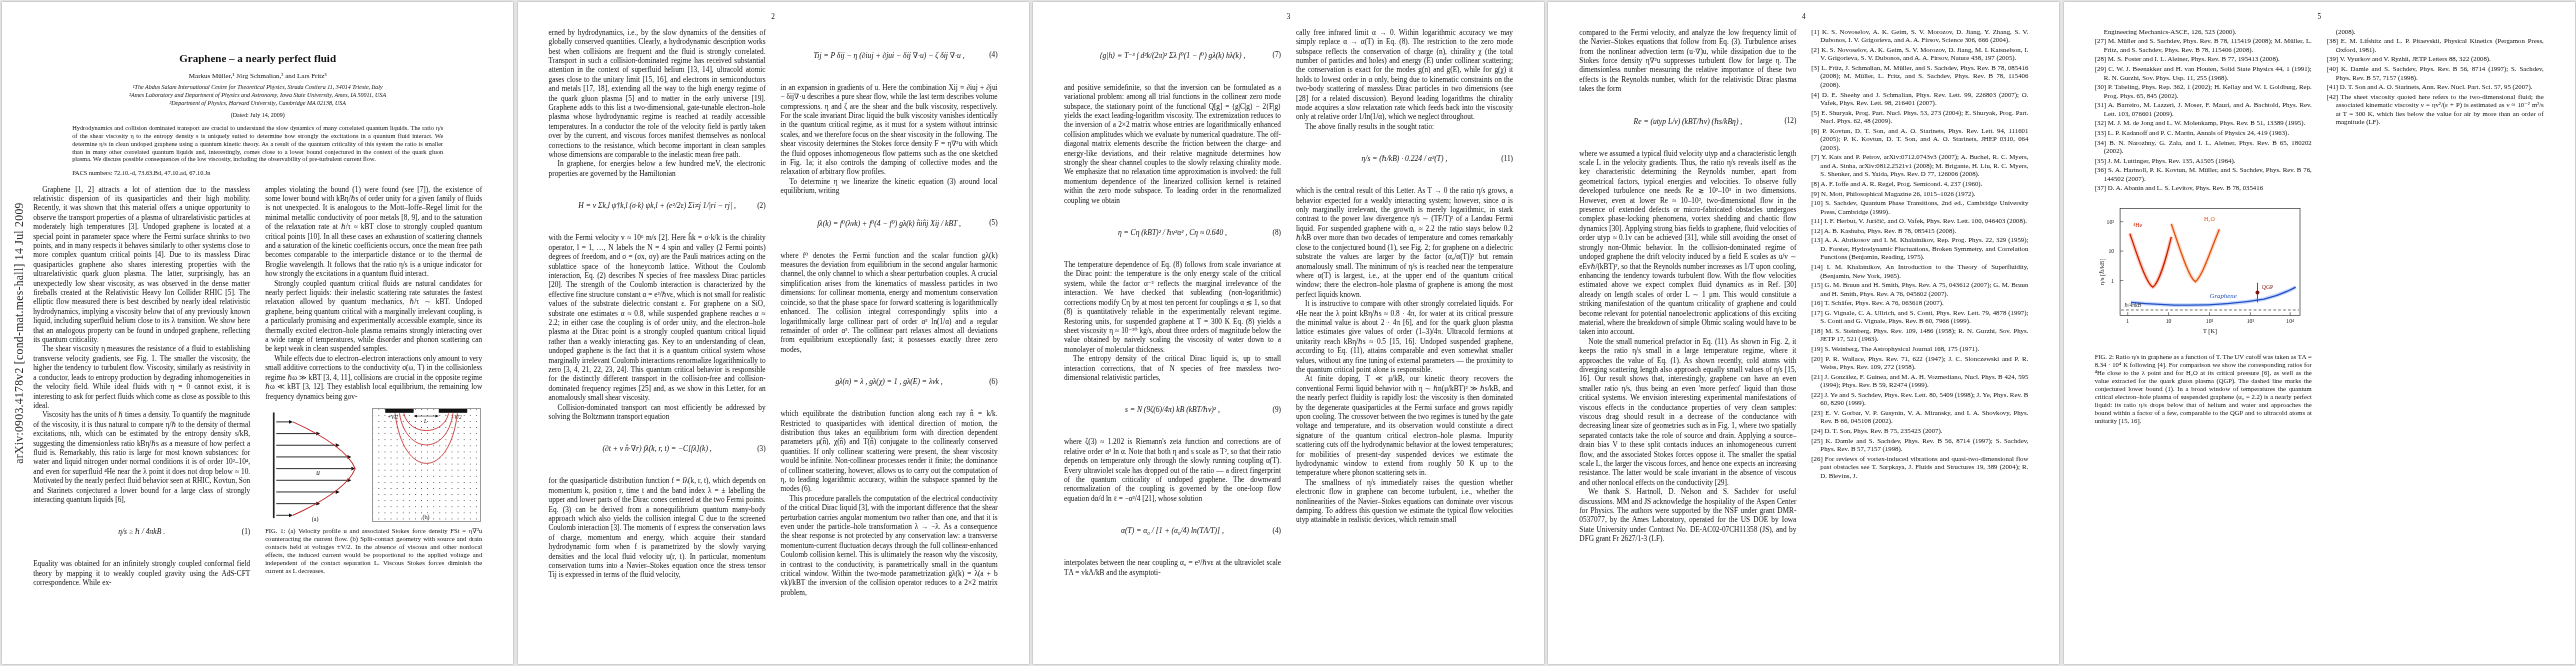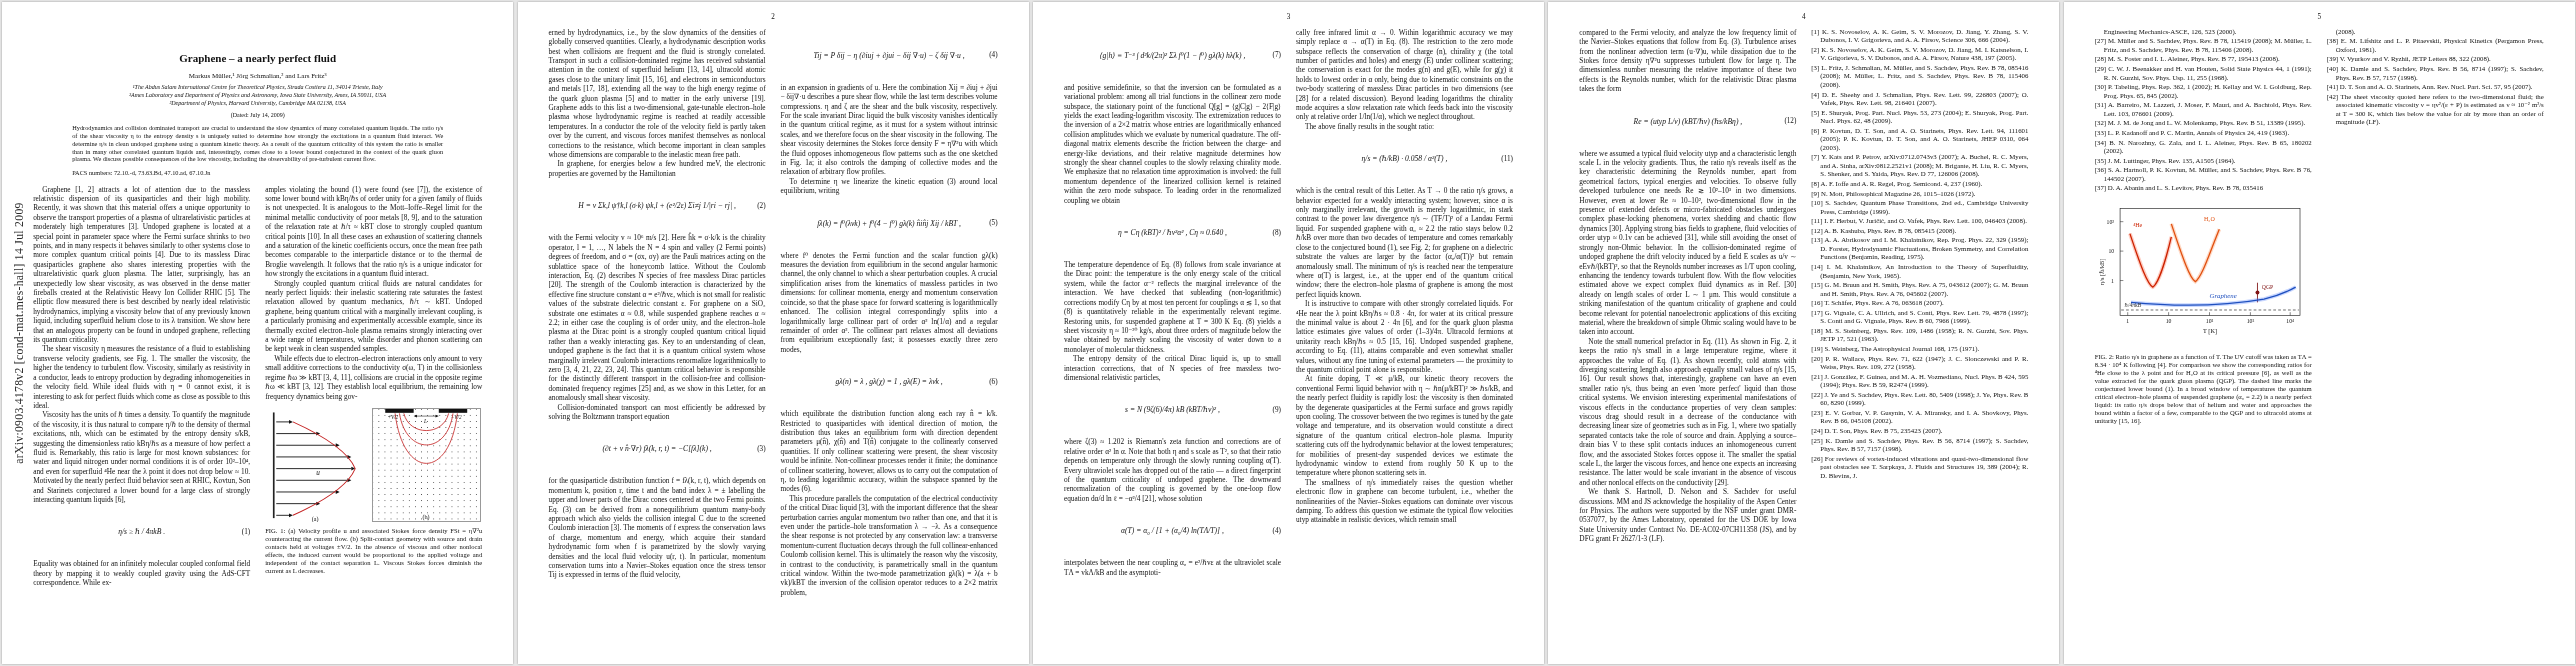--- a/index.html
+++ b/index.html
@@ -50,21 +50,21 @@
       <div class="dated">(Dated: July 14, 2009)</div>
       <div class="abstract">Hydrodynamics and collision dominated transport are crucial to understand the slow dynamics of many correlated quantum liquids. The ratio η/s of the shear viscosity η to the entropy density s is uniquely suited to determine how strongly the excitations in a quantum fluid interact. We determine η/s in clean undoped graphene using a quantum kinetic theory. As a result of the quantum criticality of this system the ratio is smaller than in many other correlated quantum liquids and, interestingly, comes close to a lower bound conjectured in the context of the quark gluon plasma. We discuss possible consequences of the low viscosity, including the observability of pre-turbulent current flow.</div>
       <div class="pacs">PACS numbers: 72.10.-d, 73.63.Bd, 47.10.ad, 67.10.Jn</div>
     </div>
     <div class="cols">
       <div class="col">
           <p class="p">Graphene [1, 2] attracts a lot of attention due to the massless relativistic dispersion of its quasiparticles and their high mobility. Recently, it was shown that this material offers a unique opportunity to observe the transport properties of a plasma of ultrarelativistic particles at moderately high temperatures [3]. Undoped graphene is located at a special point in parameter space where the Fermi surface shrinks to two points, and in many respects it behaves similarly to other systems close to more complex quantum critical points [4]. Due to its massless Dirac quasiparticles graphene also shares interesting properties with the ultrarelativistic quark gluon plasma. The latter, surprisingly, has an unexpectedly low shear viscosity, as was observed in the dense matter fireballs created at the Relativistic Heavy Ion Collider RHIC [5]. The elliptic flow measured there is best described by nearly ideal relativistic hydrodynamics, implying a viscosity below that of any previously known liquid, including superfluid helium close to its λ transition. We show here that an analogous property can be found in undoped graphene, reflecting its quantum criticality.</p>
           <p class="p">The shear viscosity η measures the resistance of a fluid to establishing transverse velocity gradients, see Fig. 1. The smaller the viscosity, the higher the tendency to turbulent flow. Viscosity, similarly as resistivity in a conductor, leads to entropy production by degrading inhomogeneities in the velocity field. While ideal fluids with η = 0 cannot exist, it is interesting to ask for perfect fluids which come as close as possible to this ideal.</p>
           <p class="p">Viscosity has the units of ℏ times a density. To quantify the magnitude of the viscosity, it is thus natural to compare η/ℏ to the density of thermal excitations, nth, which can be estimated by the entropy density s/kB, suggesting the dimensionless ratio kBη/ℏs as a measure of how perfect a fluid is. Remarkably, this ratio is large for most known substances: for water and liquid nitrogen under normal conditions it is of order 10²–10⁴, and even for superfluid ⁴He near the λ point it does not drop below ≈ 10. Motivated by the nearly perfect fluid behavior seen at RHIC, Kovtun, Son and Starinets conjectured a lower bound for a large class of strongly interacting quantum liquids [6],</p>
           <div class="eq"><span class="eq-b">η/s  ≥  ℏ / 4πkB .</span><span class="eq-n">(1)</span></div>
-          <p class="pc">Equality was obtained for an infinitely molecular coupled conformal field theory by mapping it to weakly coupled gravity using the AdS-CFT correspondence. While ex-</p>
+          <p class="pc">Equality was obtained for an infinitely strongly coupled conformal field theory by mapping it to weakly coupled gravity using the AdS-CFT correspondence. While ex-</p>
         </div>
       <div class="col">
         <div>
             <p class="pc">amples violating the bound (1) were found (see [7]), the existence of some lower bound with kBη/ℏs of order unity for a given family of fluids is not unexpected. It is analogous to the Mott–Ioffe–Regel limit for the minimal metallic conductivity of poor metals [8, 9], and to the saturation of the relaxation rate at ℏ/τ ≈ kBT close to strongly coupled quantum critical points [10]. In all these cases an exhaustion of scattering channels and a saturation of the kinetic coefficients occurs, once the mean free path becomes comparable to the interparticle distance or to the thermal de Broglie wavelength. It follows that the ratio η/s is a unique indicator for how strongly the excitations in a quantum fluid interact.</p>
             <p class="p">Strongly coupled quantum critical fluids are natural candidates for nearly perfect liquids: their inelastic scattering rate saturates the fastest relaxation allowed by quantum mechanics, ℏ/τ ∼ kBT. Undoped graphene, being quantum critical with a marginally irrelevant coupling, is a particularly promising and experimentally accessible example, since its thermally excited electron–hole plasma remains strongly interacting over a wide range of temperatures, while disorder and phonon scattering can be kept weak in clean suspended samples.</p>
             <p class="p">While effects due to electron–electron interactions only amount to very small additive corrections to the conductivity σ(ω, T) in the collisionless regime ℏω ≫ kBT [3, 4, 11], collisions are crucial in the opposite regime ℏω ≪ kBT [3, 12]. They establish local equilibrium, the remaining low frequency dynamics being gov-</p>
           </div>
         <figure class="fig">
           <div class="fig1-panels">
             <svg class="fig1a" viewBox="0 0 183 205">
@@ -149,21 +149,21 @@
           <p class="pc">The temperature dependence of Eq. (8) follows from scale invariance at the Dirac point: the temperature is the only energy scale of the critical system, while the factor α⁻² reflects the marginal irrelevance of the interaction. We have checked that subleading (non-logarithmic) corrections modify Cη by at most ten percent for couplings α ≲ 1, so that (8) is quantitatively reliable in the experimentally relevant regime. Restoring units, for suspended graphene at T = 300 K Eq. (8) yields a sheet viscosity η ≈ 10⁻²⁰ kg/s, about three orders of magnitude below the value obtained by naively scaling the viscosity of water down to a monolayer of molecular thickness.</p>
           <p class="p">The entropy density of the critical Dirac liquid is, up to small interaction corrections, that of N species of free massless two-dimensional relativistic particles,</p>
           <div class="eq"><span class="eq-b">s = N (9ζ(6)/4π) kB (kBT/ℏv)² ,</span><span class="eq-n">(9)</span></div>
           <p class="pc">where ζ(3) ≈ 1.202 is Riemann's zeta function and corrections are of relative order α² ln α. Note that both η and s scale as T², so that their ratio depends on temperature only through the slowly running coupling α(T). Every ultraviolet scale has dropped out of the ratio — a direct fingerprint of the quantum criticality of undoped graphene. The downward renormalization of the coupling is governed by the one-loop flow equation dα/d ln ℓ = −α²/4 [21], whose solution</p>
           <div class="eq"><span class="eq-b">α(T) = α₀ / [1 + (α₀/4) ln(TΛ/T)] ,</span><span class="eq-n">(4)</span></div>
           <p class="pc">interpolates between the near coupling α₀ = e²/ℏvε at the ultraviolet scale TΛ = vkΛ/kB and the asymptoti-</p>
         </div>
       <div class="col">
           <p class="pc">cally free infrared limit α → 0. Within logarithmic accuracy we may simply replace α → α(T) in Eq. (8). The restriction to the zero mode subspace reflects the conservation of charge (n), chirality χ (the total number of particles and holes) and energy (E) under collinear scattering; the conservation is exact for the modes g(n) and g(E), while for g(χ) it holds to lowest order in α only, being due to kinematic constraints on the two-body scattering of massless Dirac particles in two dimensions (see [28] for a related discussion). Beyond leading logarithms the chirality mode acquires a slow relaxation rate which feeds back into the viscosity only at relative order 1/ln(1/α), which we neglect throughout.</p>
           <p class="p">The above finally results in the sought ratio:</p>
-          <div class="eq"><span class="eq-b">η/s = (ℏ/kB) · 0.058 / α²(T) ,</span><span class="eq-n">(11)</span></div>
+          <div class="eq"><span class="eq-b">η/s = (ℏ/kB) · 0.224 / α²(T) ,</span><span class="eq-n">(11)</span></div>
           <p class="pc">which is the central result of this Letter. As T → 0 the ratio η/s grows, a behavior expected for a weakly interacting system; however, since α is only marginally irrelevant, the growth is merely logarithmic, in stark contrast to the power law divergence η/s ∼ (TF/T)² of a Landau Fermi liquid. For suspended graphene with α₀ ≈ 2.2 the ratio stays below 0.2 ℏ/kB over more than two decades of temperature and comes remarkably close to the conjectured bound (1), see Fig. 2; for graphene on a dielectric substrate the values are larger by the factor (α₀/α(T))² but remain anomalously small. The minimum of η/s is reached near the temperature where α(T) is largest, i.e., at the upper end of the quantum critical window; there the electron–hole plasma of graphene is among the most perfect liquids known.</p>
           <p class="p">It is instructive to compare with other strongly correlated liquids. For ⁴He near the λ point kBη/ℏs ≈ 0.8 · 4π, for water at its critical pressure the minimal value is about 2 · 4π [6], and for the quark gluon plasma lattice estimates give values of order (1–3)/4π. Ultracold fermions at unitarity reach kBη/ℏs ≈ 0.5 [15, 16]. Undoped suspended graphene, according to Eq. (11), attains comparable and even somewhat smaller values, without any fine tuning of external parameters — the proximity to the quantum critical point alone is responsible.</p>
           <p class="p">At finite doping, T ≪ μ/kB, our kinetic theory recovers the conventional Fermi liquid behavior with η ∼ ℏn(μ/kBT)² ≫ ℏs/kB, and the nearly perfect fluidity is rapidly lost: the viscosity is then dominated by the degenerate quasiparticles at the Fermi surface and grows rapidly upon cooling. The crossover between the two regimes is tuned by the gate voltage and temperature, and its observation would constitute a direct signature of the quantum critical electron–hole plasma. Impurity scattering cuts off the hydrodynamic behavior at the lowest temperatures; for mobilities of present-day suspended devices we estimate the hydrodynamic window to extend from roughly 50 K up to the temperature where phonon scattering sets in.</p>
           <p class="p">The smallness of η/s immediately raises the question whether electronic flow in graphene can become turbulent, i.e., whether the nonlinearities of the Navier–Stokes equations can dominate over viscous damping. To address this question we estimate the typical flow velocities utyp attainable in realistic devices, which remain small</p>
         </div>
     </div>
   </div>
 
   <div class="page">
     <div class="pageno">4</div>

